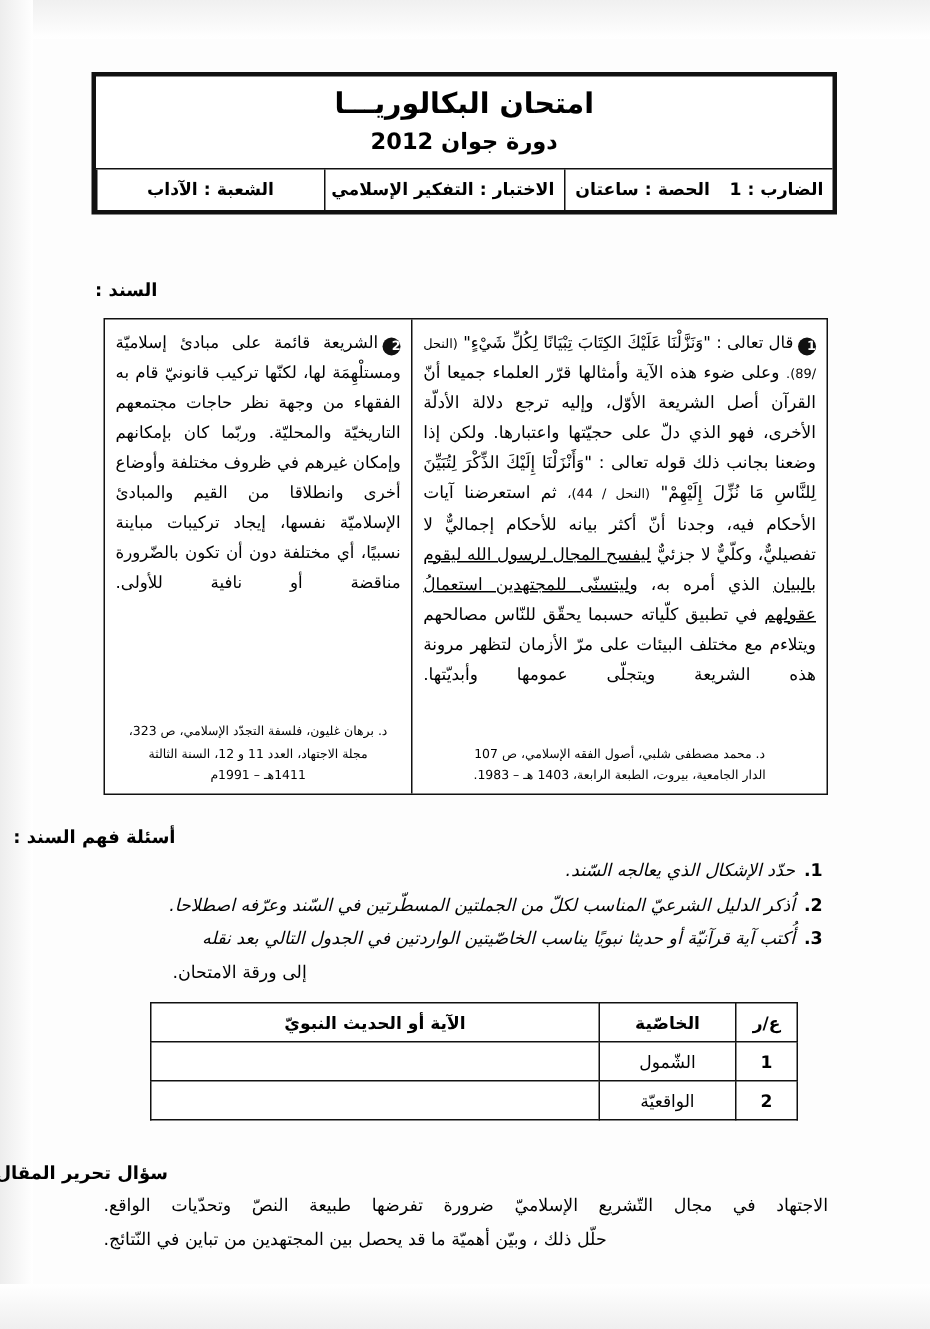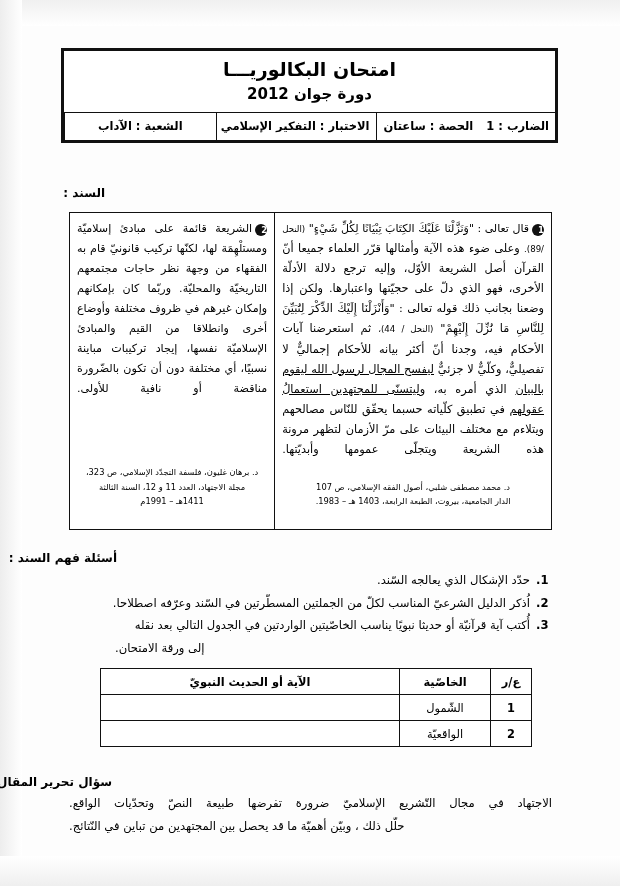--- a/index.html
+++ b/index.html
@@ -153,21 +153,21 @@
     text-align: center;
     vertical-align: -1px;
     margin-left: 3px;
     font-weight: bold;
   }
   .ayah { font-size: 11px; }
   .ref-inline { font-size: 8.6px; }
   .ul { text-decoration: underline; }
   .cite {
     position: absolute;
-    bottom: 20px;
+    bottom: 5px;
     right: 7px;
     left: 7px;
     font-size: 8.3px;
     line-height: 1.75;
     text-align: center;
   }
   .src-col-b .cite { text-align: center; }
 
   
   .qlist {
@@ -184,21 +184,21 @@
     align-items: flex-start;
   }
   .qnum {
     font-weight: bold;
     width: 22px;
     flex: none;
     text-align: left;
     padding-left: 6px;
     box-sizing: border-box;
   }
-  .qtext { flex: 1; }
+  .qtext { flex: 1; font-style: italic; }
   .qtext.just { text-align: justify; text-align-last: right; }
   .qcont { text-align: left; padding-left: 46px; }
 
   
   .tbl {
     position: absolute;
     top: 668px;
     right: 88px;
     width: 432px;
     border-collapse: collapse;

